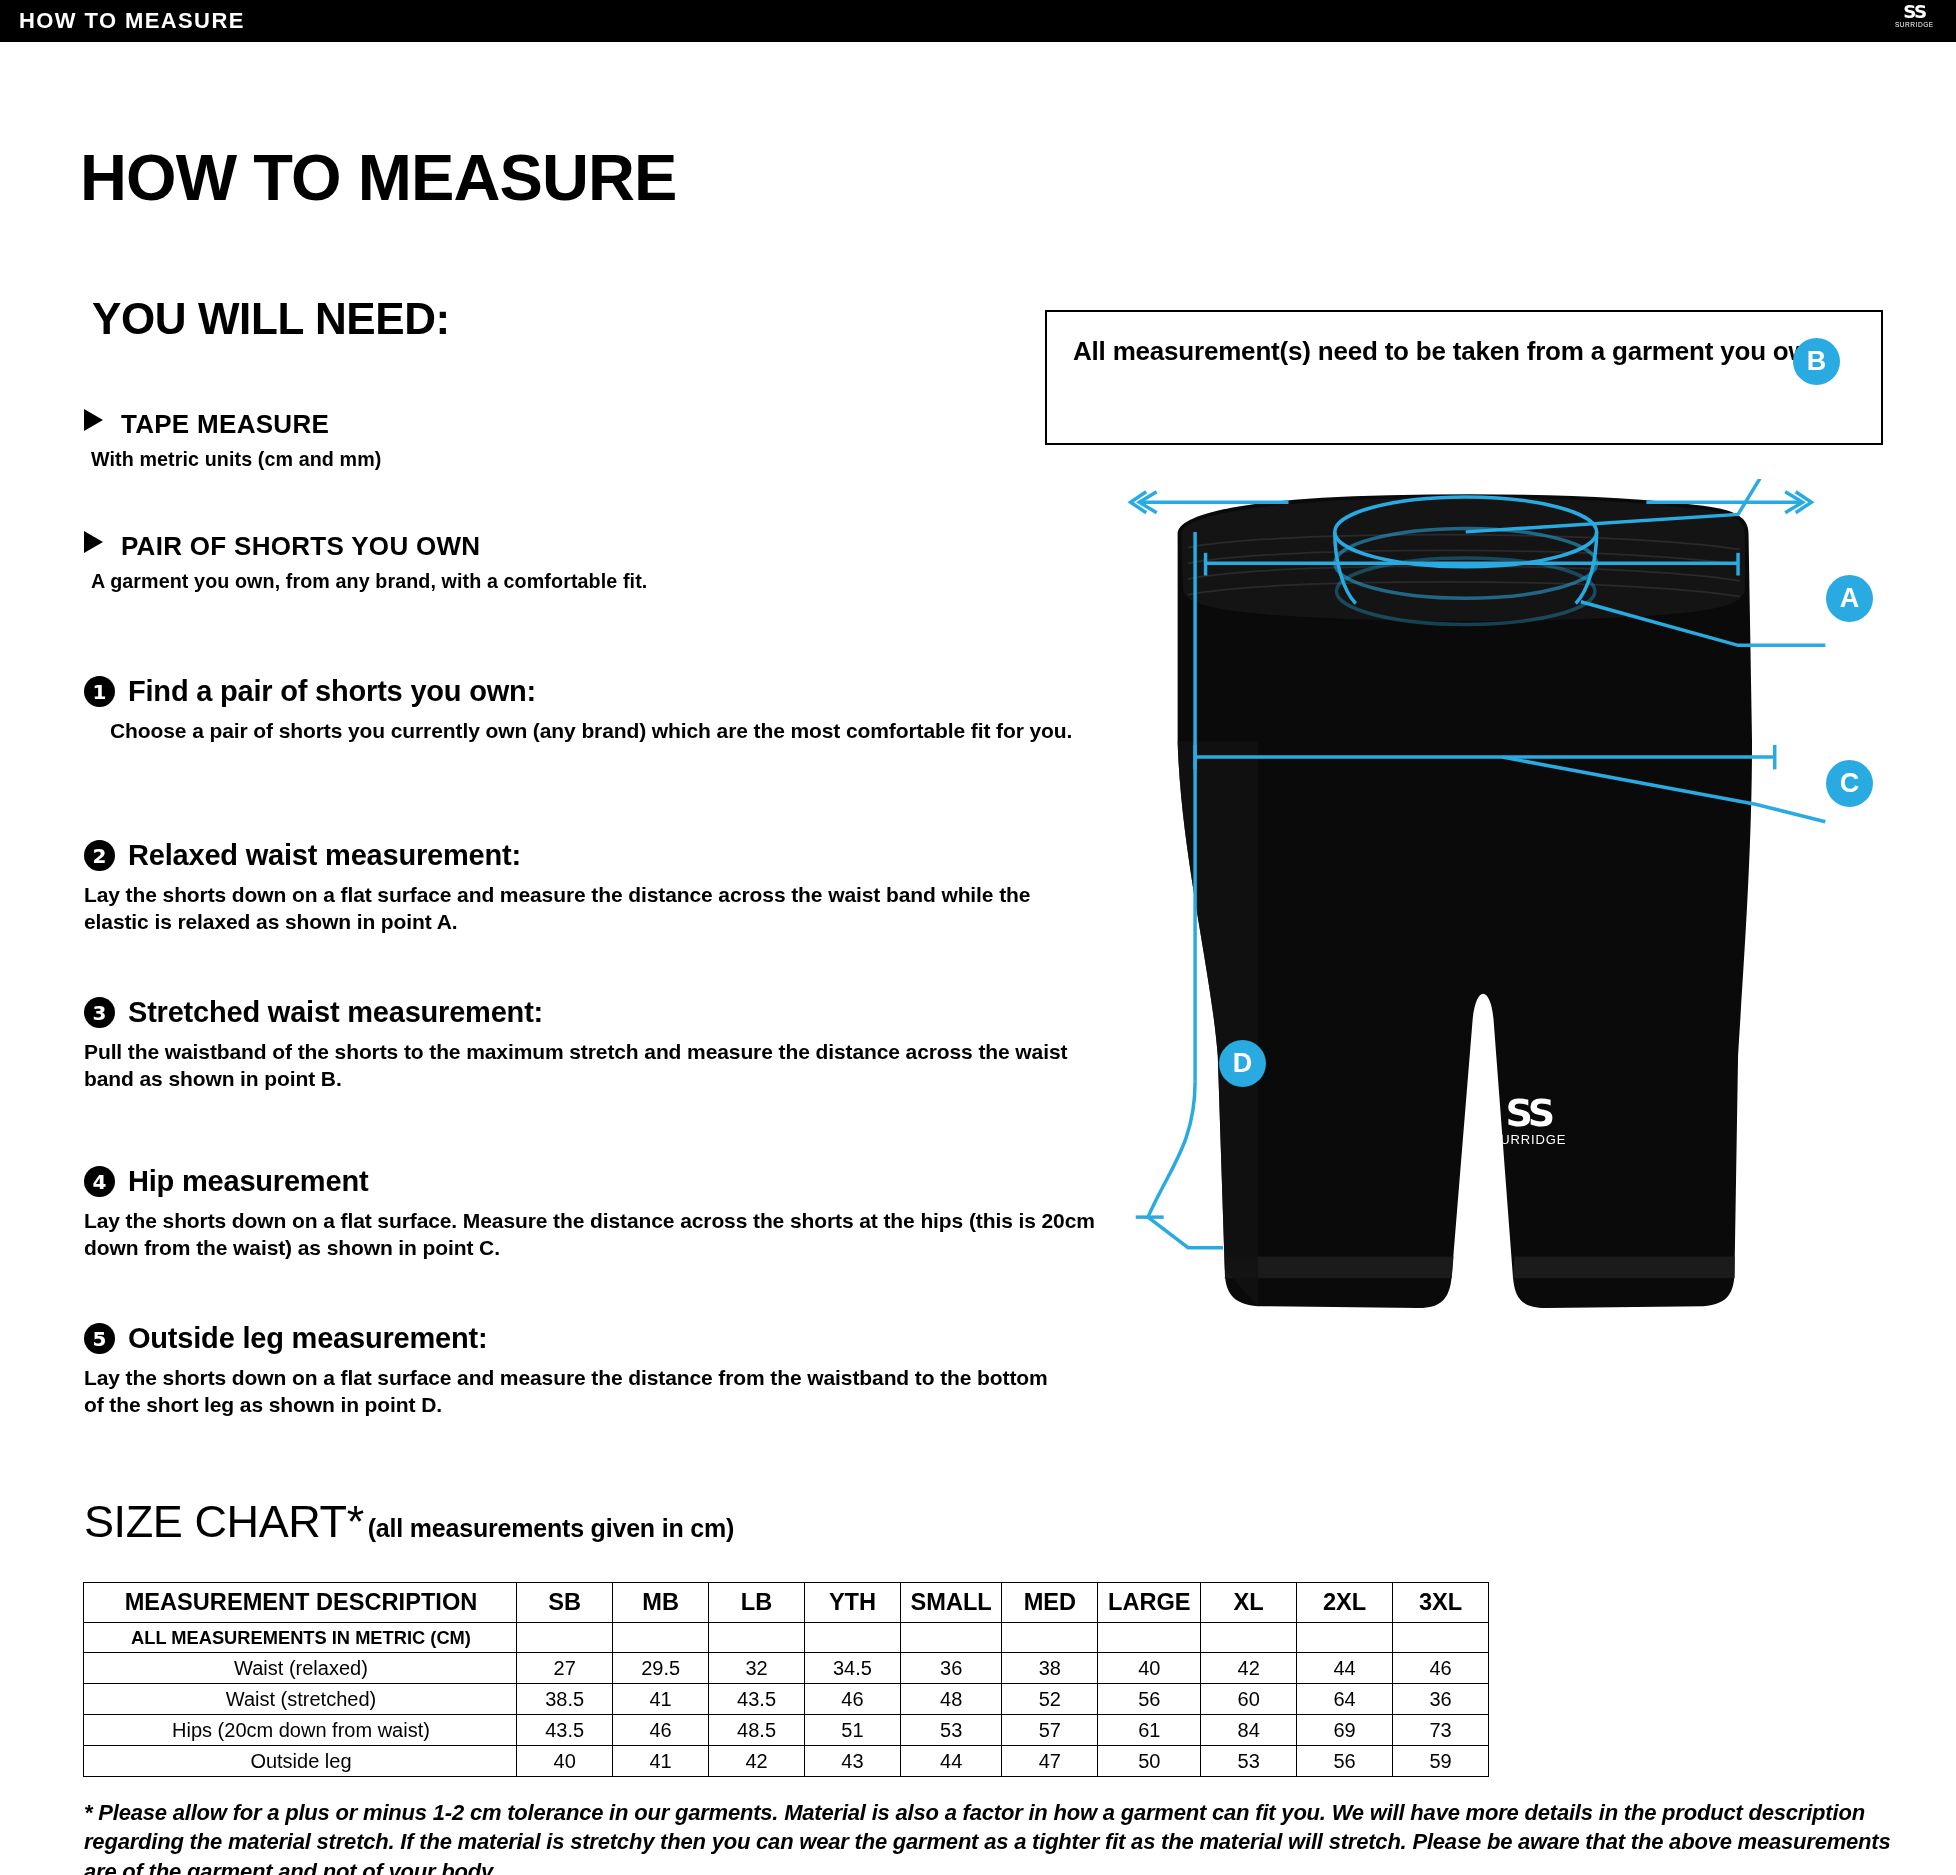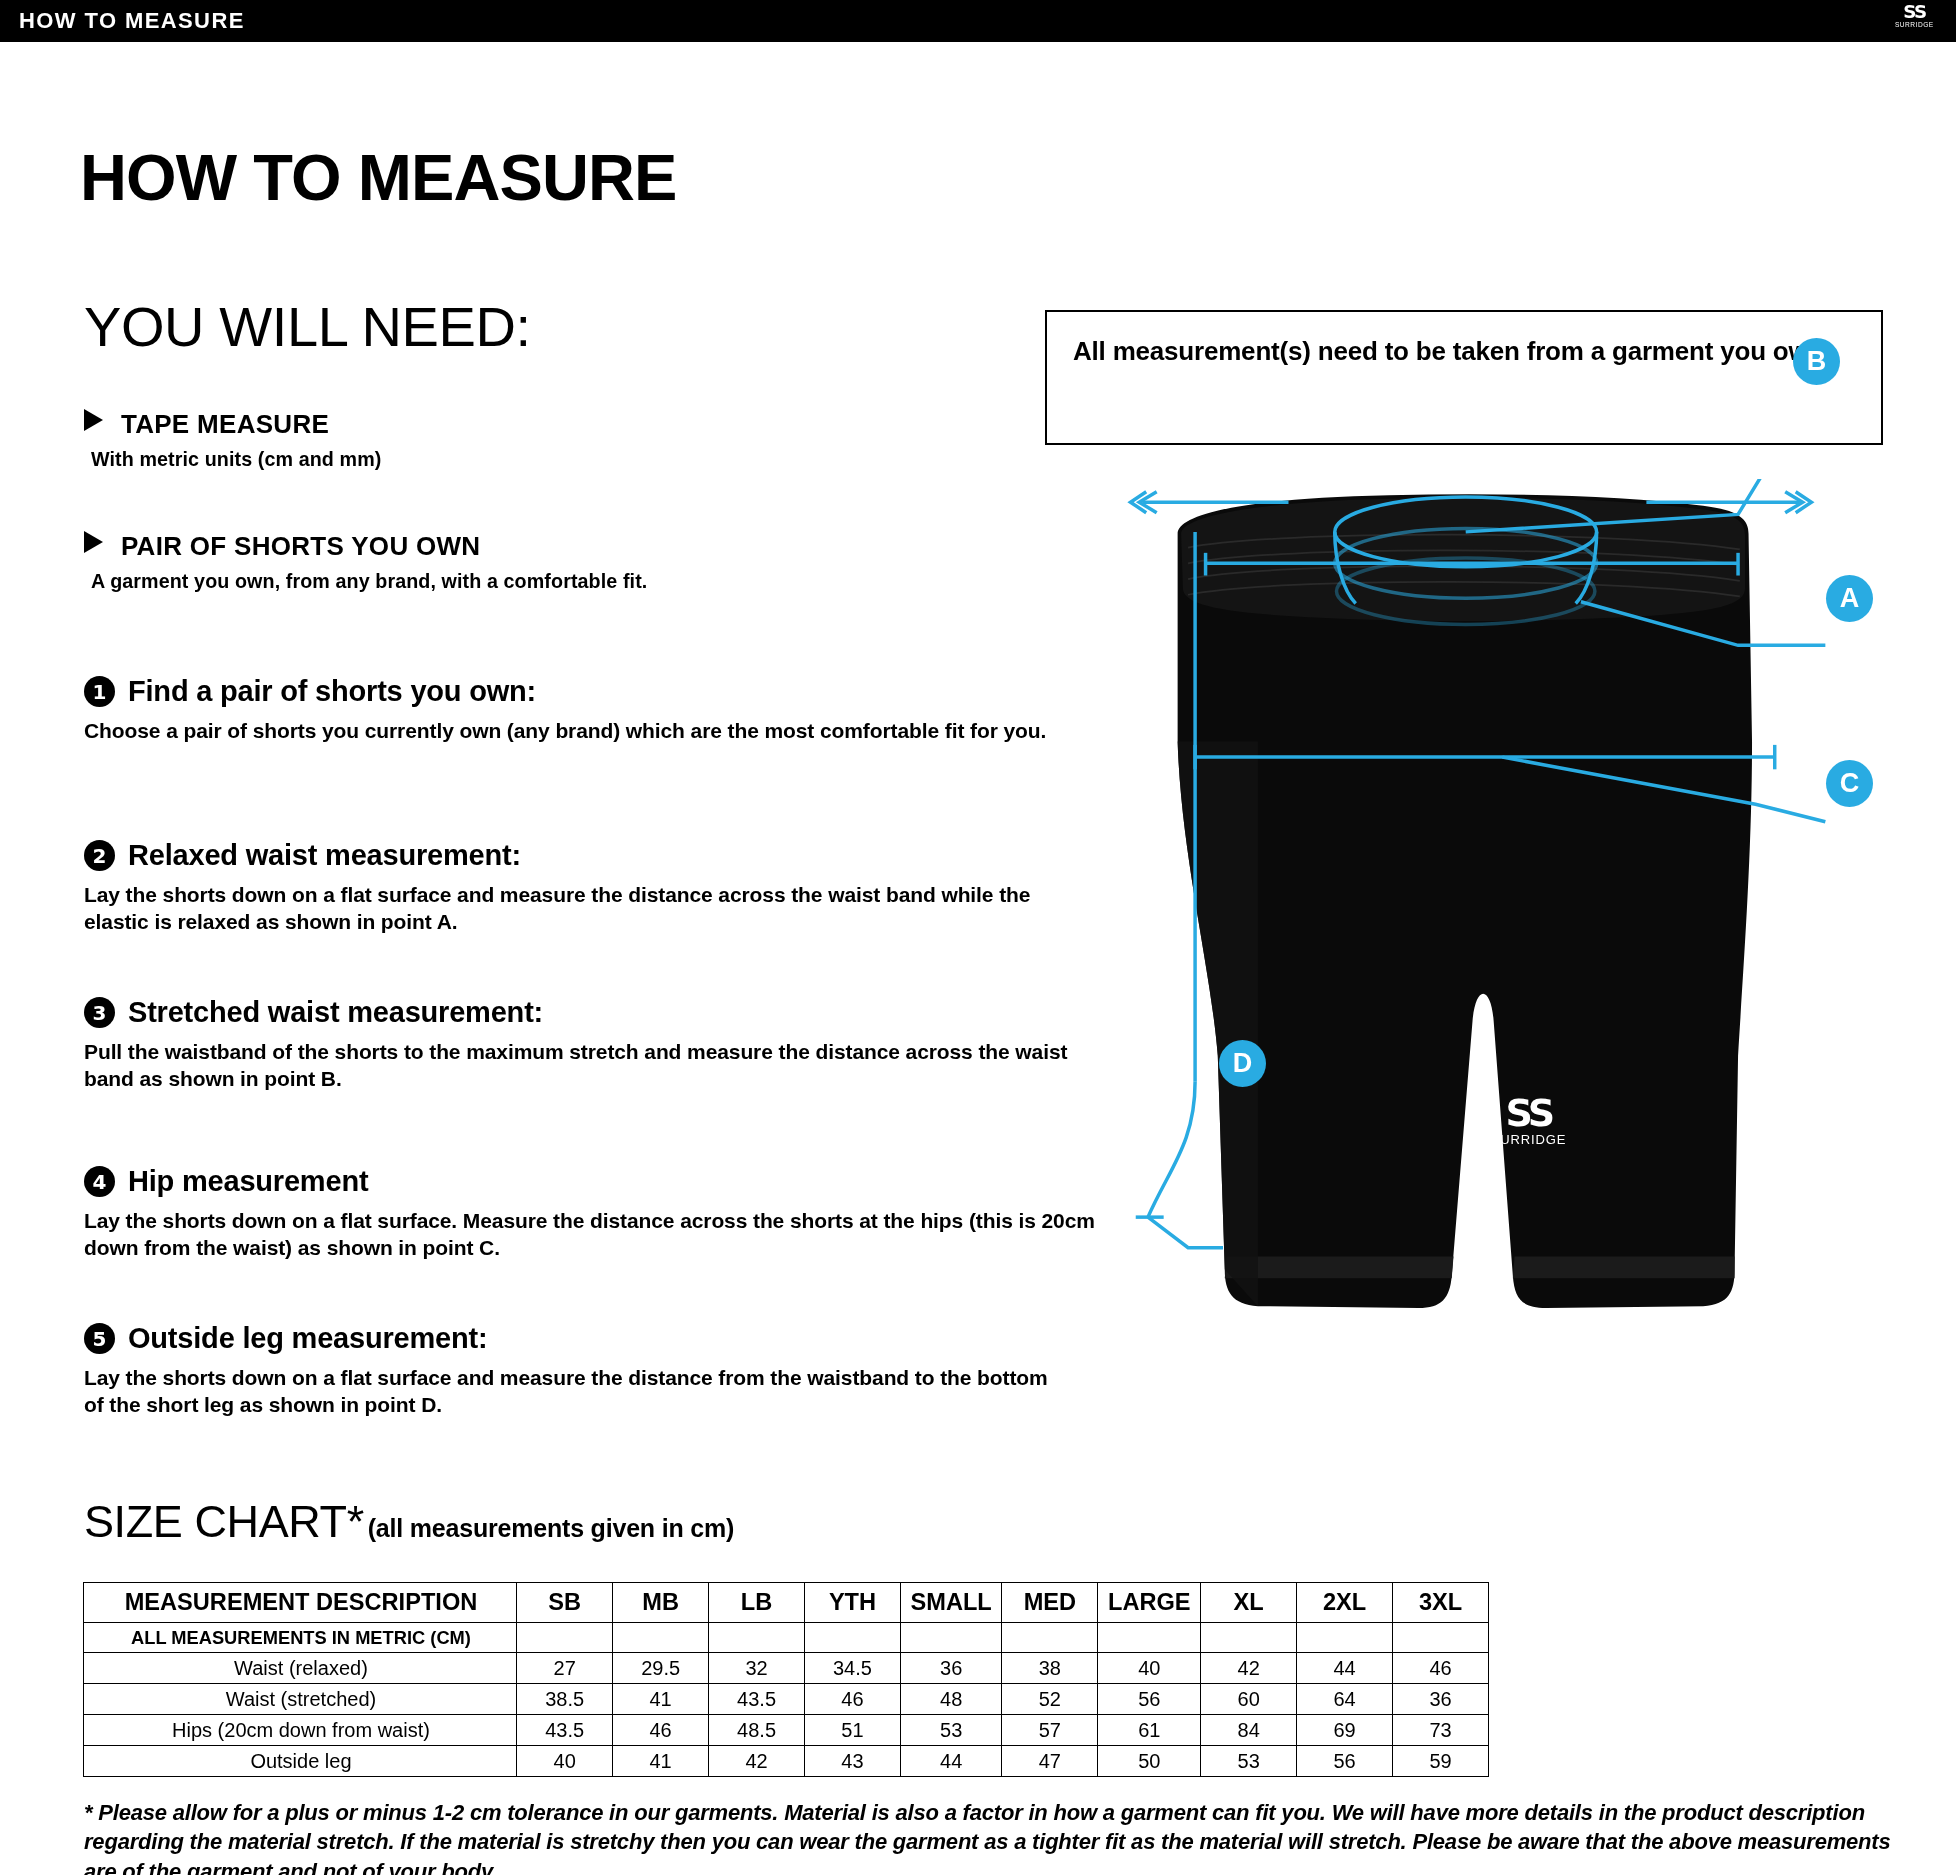--- a/index.html
+++ b/index.html
@@ -56,23 +56,23 @@
   .h1 {
     position: absolute;
     left: 80px; top: 103px;
     font-size: 65px;
     font-weight: bold;
     letter-spacing: -0.9px;
     line-height: 1;
   }
   .h2 {
     position: absolute;
-    left: 84px; top: 252px;
-    font-size: 56px;
-    font-weight: normal;
+    left: 92px; top: 252px;
+    font-size: 44px;
+    font-weight: bold;
     letter-spacing: -0.4px;
   }
 
   
   .need-item { position: absolute; left: 84px; }
   .need-item .tri {
     display: inline-block;
     width: 0; height: 0;
     border-left: 19px solid #000;
     border-top: 11.4px solid transparent;
@@ -264,21 +264,21 @@
 
   <div class="notebox">
     <p>All measurement(s) need to be taken from a garment you own.</p>
   </div>
 
   <div class="step" style="top:633px;">
     <div class="step-head">
       <div class="badge">1</div>
       <div class="step-title">Find a pair of shorts you own:</div>
     </div>
-    <div class="step-body" style="width:996px;">Choose a pair of shorts you currently own (any brand) which are the most comfortable fit for you.</div>
+    <div class="step-body" style="width:996px;margin-left:26px;">Choose a pair of shorts you currently own (any brand) which are the most comfortable fit for you.</div>
   </div>
 
   <div class="step" style="top:797px;">
     <div class="step-head">
       <div class="badge">2</div>
       <div class="step-title">Relaxed waist measurement:</div>
     </div>
     <div class="step-body" style="width:969px;">Lay the shorts down on a flat surface and measure the distance across the waist band while the elastic is relaxed as shown in point A.</div>
   </div>
 

